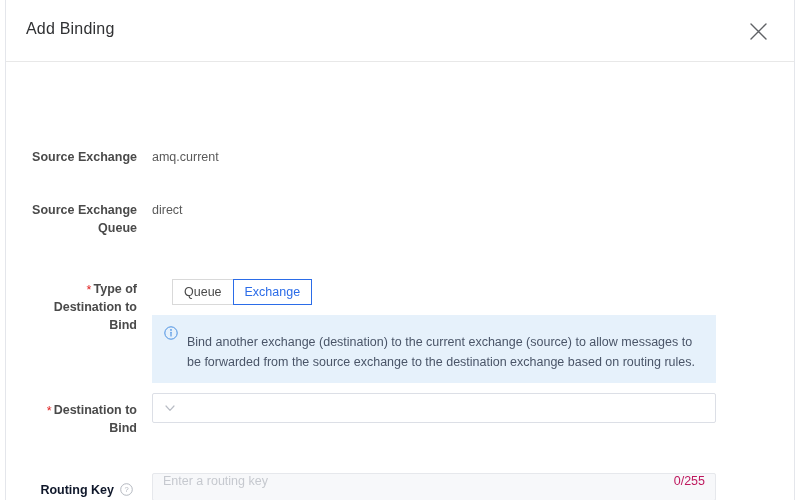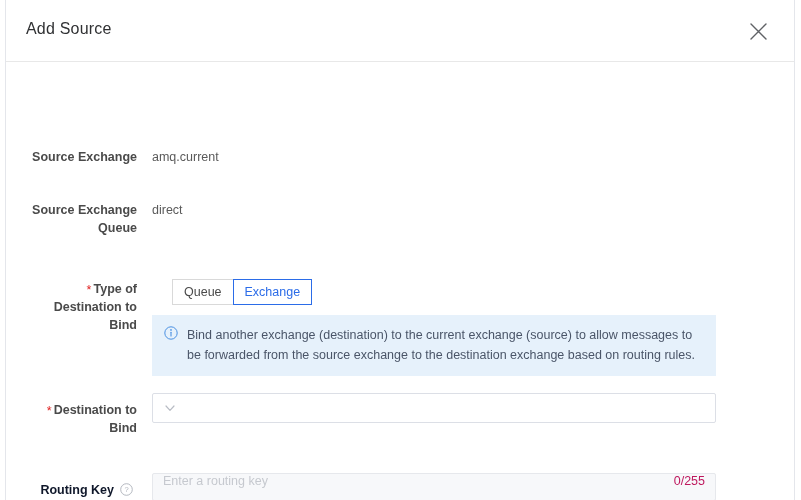--- a/index.html
+++ b/index.html
@@ -147,20 +147,21 @@
     gap: 9px;
   }
   .info-icon {
     flex: 0 0 auto;
     margin-top: 1px;
   }
   .info-text {
     font-size: 12.5px;
     color: #4a5568;
     line-height: 20px;
+    margin-top: 7px;
   }
 
   
   .select-box {
     position: absolute;
     left: 146px;
     top: -8px;
     width: 564px;
     height: 30px;
     box-sizing: border-box;
@@ -227,21 +228,21 @@
     color: #0f172a;
     line-height: 18px;
   }
 </style>
 </head>
 <body>
 
 <div class="dialog">
 
   <div class="dialog-header">
-    <div class="dialog-title">Add Source</div>
+    <div class="dialog-title">Add Binding</div>
     <div class="close-button">
       <span>
         <svg width="19" height="19" viewBox="0 0 19 19" aria-hidden="true">
           <path d="M2 2 L17 17 M17 2 L2 17" stroke="#606266" stroke-width="1.4" fill="none" stroke-linecap="round"></path>
         </svg>
       </span>
     </div>
   </div>
 
   <div class="dialog-body">

